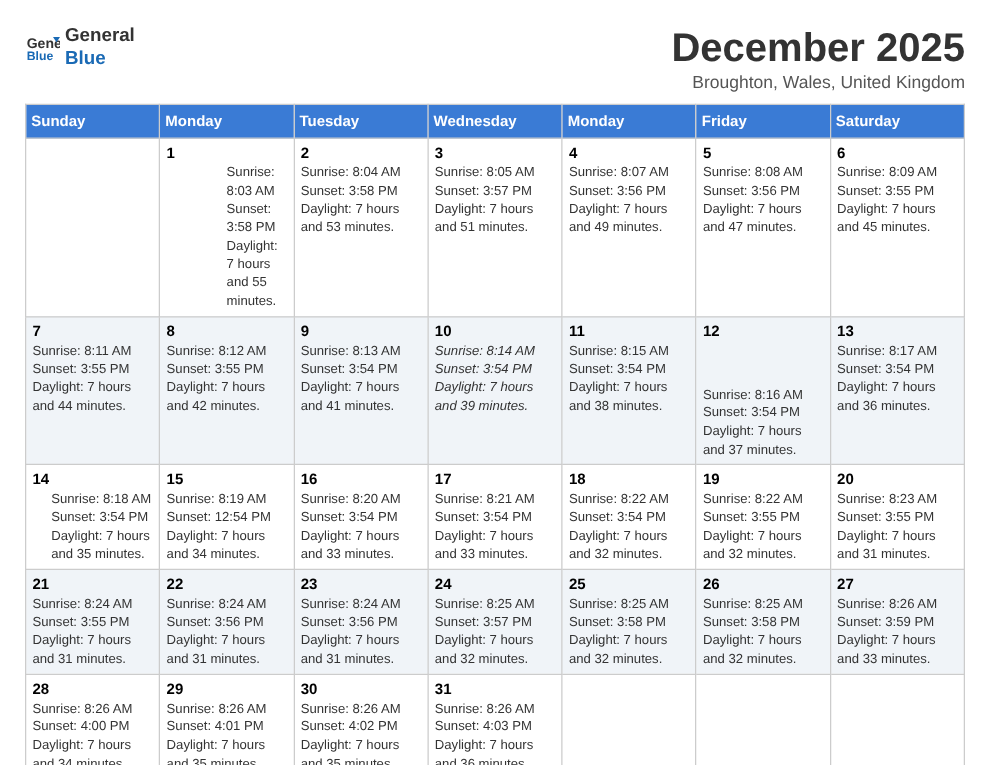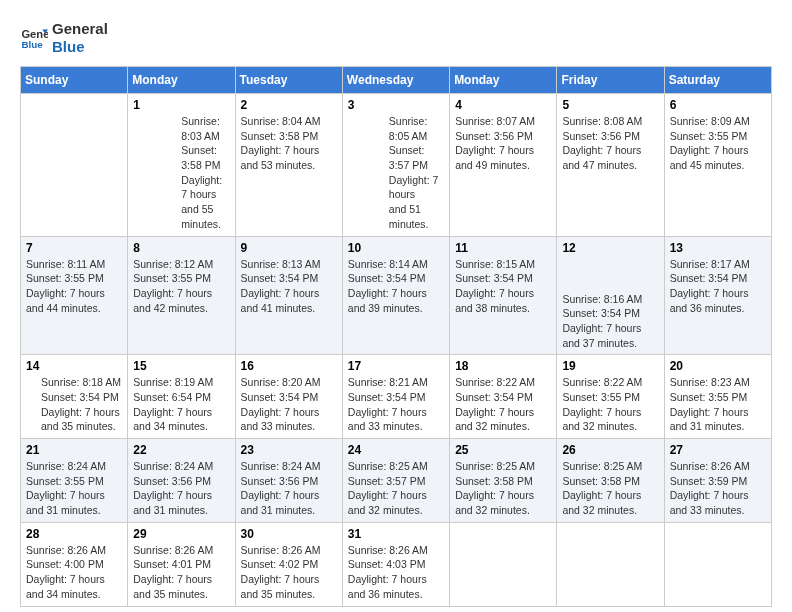--- a/index.html
+++ b/index.html
@@ -87,20 +87,24 @@
     <svg class="logo-icon" viewBox="0 0 40 40">
       <text x="2" y="20" font-size="16" font-weight="bold" fill="#333">General</text>
       <text x="2" y="34" font-size="14" font-weight="bold" fill="#1a6ab5">Blue</text>
       <polygon points="32,8 40,8 36,14" fill="#1a6ab5"></polygon>
     </svg>
     <div style="display:flex;flex-direction:column;line-height:1.2;">
       <span style="font-size:15px;font-weight:bold;color:#333;">General</span>
       <span style="font-size:15px;font-weight:bold;color:#1a6ab5;">Blue</span>
     </div>
   </div>
+  <div class="title-block">
+    <div class="month-title">December 2025</div>
+    <div class="subtitle">Broughton, Wales, United Kingdom</div>
+  </div>
 </div>
 
 <table>
   <thead>
     <tr id="header-row">
         <th>Sunday</th>
         <th>Monday</th>
         <th>Tuesday</th>
         <th>Wednesday</th>
         <th>Monday</th>
@@ -120,21 +124,21 @@
         </td>
         <td>
           <span class="day-num">2</span>
           <div class="day-info" style="white-space: pre-line;">Sunrise: 8:04 AM
 Sunset: 3:58 PM
 Daylight: 7 hours
 and 53 minutes.</div>
         </td>
         <td>
           <span class="day-num">3</span>
-          <div class="day-info" style="white-space: pre-line; margin-left: 41px;">Sunrise: 8:05 AM
+          <div class="day-info" style="white-space: pre-line;">Sunrise: 8:05 AM
 Sunset: 3:57 PM
 Daylight: 7 hours
 and 51 minutes.</div>
         </td>
         <td>
           <span class="day-num">4</span>
           <div class="day-info" style="white-space: pre-line;">Sunrise: 8:07 AM
 Sunset: 3:56 PM
 Daylight: 7 hours
 and 49 minutes.</div>
@@ -171,21 +175,21 @@
         </td>
         <td>
           <span class="day-num">9</span>
           <div class="day-info" style="white-space: pre-line;">Sunrise: 8:13 AM
 Sunset: 3:54 PM
 Daylight: 7 hours
 and 41 minutes.</div>
         </td>
         <td>
           <span class="day-num">10</span>
-          <div class="day-info" style="white-space: pre-line;">Sunrise: 8:14 AM
+          <div class="day-info" style="white-space: pre-line; font-style: italic;">Sunrise: 8:14 AM
 Sunset: 3:54 PM
 Daylight: 7 hours
 and 39 minutes.</div>
         </td>
         <td>
           <span class="day-num">11</span>
           <div class="day-info" style="white-space: pre-line;">Sunrise: 8:15 AM
 Sunset: 3:54 PM
 Daylight: 7 hours
 and 38 minutes.</div>
@@ -209,21 +213,21 @@
         <td>
           <span class="day-num">14</span>
           <div class="day-info" style="white-space: pre-line; margin-left: 15px;">Sunrise: 8:18 AM
 Sunset: 3:54 PM
 Daylight: 7 hours
 and 35 minutes.</div>
         </td>
         <td>
           <span class="day-num">15</span>
           <div class="day-info" style="white-space: pre-line;">Sunrise: 8:19 AM
-Sunset: 6:54 PM
+Sunset: 12:54 PM
 Daylight: 7 hours
 and 34 minutes.</div>
         </td>
         <td>
           <span class="day-num">16</span>
           <div class="day-info" style="white-space: pre-line;">Sunrise: 8:20 AM
 Sunset: 3:54 PM
 Daylight: 7 hours
 and 33 minutes.</div>
         </td>

